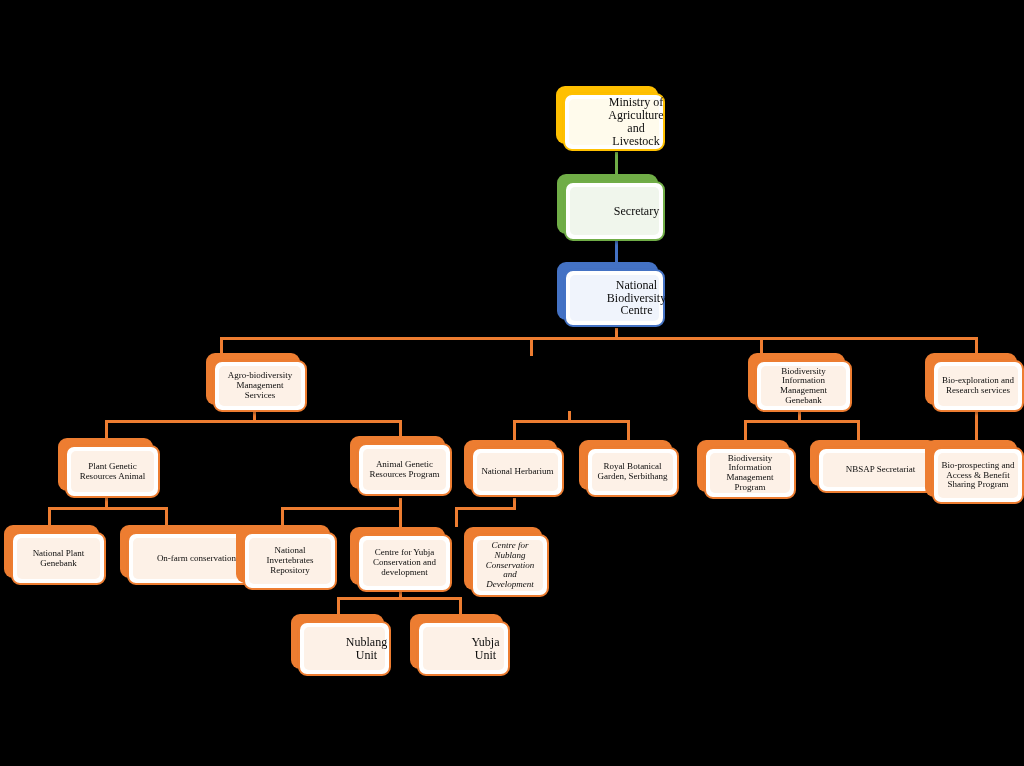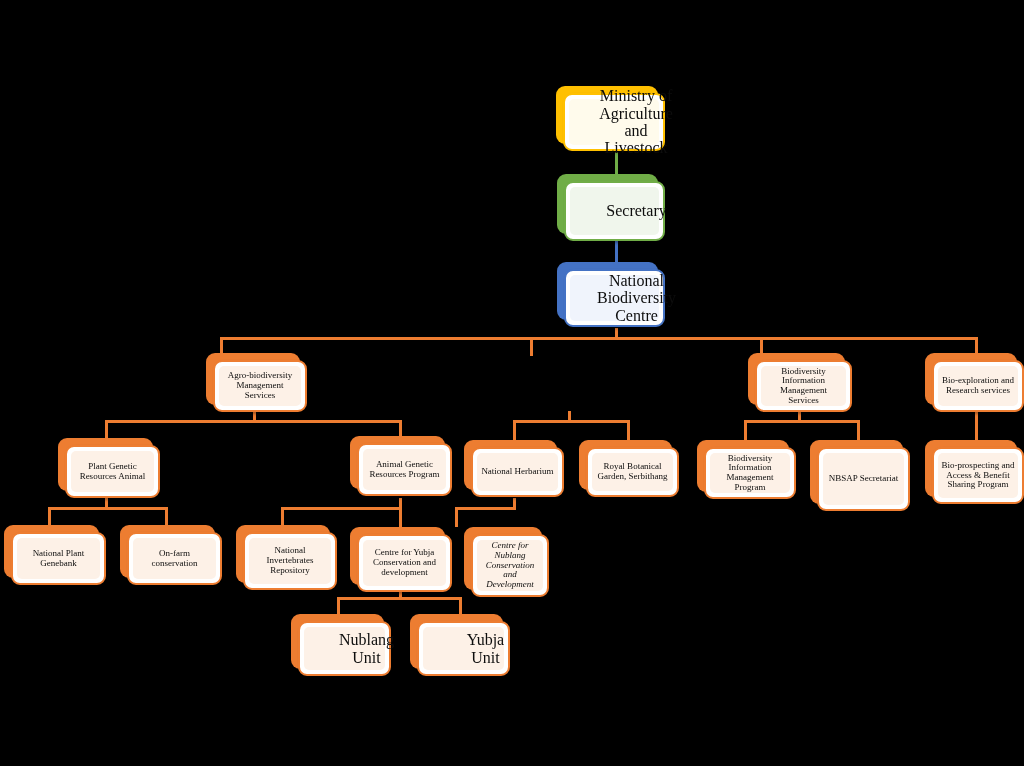--- a/index.html
+++ b/index.html
@@ -38,21 +38,21 @@
   .c-blue   .back{background:#4472C4;}
 
   .c-amber  .front{border-color:#FFC000;}
   .c-amber  .inner{background:#FFFBEC;}
   .c-green  .front{border-color:#70AD47;}
   .c-green  .inner{background:#F0F6EC;}
   .c-blue   .front{border-color:#4472C4;}
   .c-blue   .inner{background:#F0F4FC;}
 
   .fs9  .inner{font-size:9px;}
-  .fs10 .inner{font-size:16px;padding-left:47px;}
+  .fs10 .inner{font-size:12px;padding-left:47px;}
 </style>
 </head>
 <body>
 
 <div id="canvas">
 
   <div class="ln v gr" style="left:615px;top:152px;height:26px;"></div>
 
   <div class="ln v bl" style="left:615px;top:241px;height:24px;"></div>
 
@@ -124,21 +124,21 @@
     <div class="back"></div>
     <div class="front">
       <div class="inner">Agro-biodiversity Management Services</div>
     </div>
   </div>
 
 
   <div class="node c-orange fs9" style="left:748px;top:353px;width:97px;height:52px;">
     <div class="back"></div>
     <div class="front">
-      <div class="inner">Biodiversity Information Management Services</div>
+      <div class="inner">Biodiversity Information Management Genebank</div>
     </div>
   </div>
 
   <div class="node c-orange fs9" style="left:925px;top:353px;width:92px;height:52px;">
     <div class="back"></div>
     <div class="front">
       <div class="inner">Bio-exploration and Research services</div>
     </div>
   </div>
 
@@ -170,42 +170,42 @@
     </div>
   </div>
 
   <div class="node c-orange fs9" style="left:697px;top:440px;width:92px;height:52px;">
     <div class="back"></div>
     <div class="front">
       <div class="inner">Biodiversity Information Management Program</div>
     </div>
   </div>
 
-  <div class="node c-orange fs9" style="left:810px;top:440px;width:93px;height:64px;">
+  <div class="node c-orange fs9" style="left:810px;top:440px;width:93px;height:46px;padding-left:34px;">
     <div class="back"></div>
     <div class="front">
       <div class="inner">NBSAP Secretariat</div>
     </div>
   </div>
 
   <div class="node c-orange fs9" style="left:925px;top:440px;width:92px;height:57px;border-radius:15px;">
     <div class="back"></div>
     <div class="front">
       <div class="inner">Bio-prospecting and Access &amp; Benefit Sharing Program</div>
     </div>
   </div>
 
   <div class="node c-orange fs9" style="left:4px;top:525px;width:95px;height:53px;">
     <div class="back"></div>
     <div class="front">
       <div class="inner">National Plant Genebank</div>
     </div>
   </div>
 
-  <div class="node c-orange fs9" style="left:120px;top:525px;width:95px;height:53px;">
+  <div class="node c-orange fs9" style="left:120px;top:525px;width:95px;height:53px;padding-left:44px;">
     <div class="back"></div>
     <div class="front">
       <div class="inner">On-farm conservation</div>
     </div>
   </div>
 
   <div class="node c-orange fs9" style="left:236px;top:525px;width:94px;height:58px;">
     <div class="back"></div>
     <div class="front">
       <div class="inner">National Invertebrates Repository</div>

